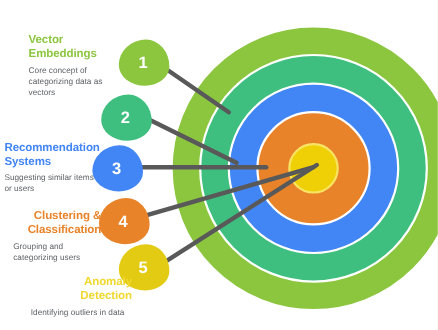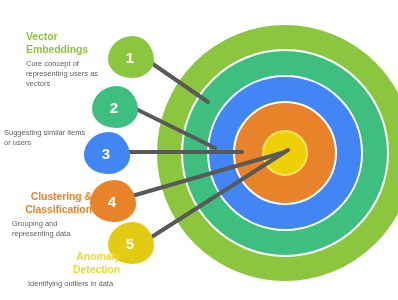--- a/index.html
+++ b/index.html
@@ -146,27 +146,28 @@
     <div class="blob" style="background: rgb(232, 131, 42);"></div>
     <div class="num">4</div>
   </div>
   <div class="marker m5">
     <div class="blob" style="background: rgb(227, 203, 19);"></div>
     <div class="num">5</div>
   </div>
 
   <div class="label l1">
     <p class="title" style="color: rgb(140, 198, 63);">Vector Embeddings</p>
-    <p class="desc">Core concept of representing users as vectors</p>
+    <p class="desc">Core concept of categorizing data as vectors</p>
   </div>
   <div class="label l3">
+    <p class="title" style="color: rgb(66, 133, 244);">Recommendation Systems</p>
     <p class="desc">Suggesting similar items or users</p>
   </div>
   <div class="label l4">
     <p class="title" style="color: rgb(232, 131, 42); text-align: right;">Clustering &amp; Classification</p>
-    <p class="desc">Grouping and representing data</p>
+    <p class="desc">Grouping and categorizing users</p>
   </div>
   <div class="label l5">
     <p class="title" style="color: rgb(240, 216, 46); text-align: right;">Anomaly Detection</p>
     <p class="desc">Identifying outliers in data</p>
   </div>
 
 </div>
 
 </body></html>

